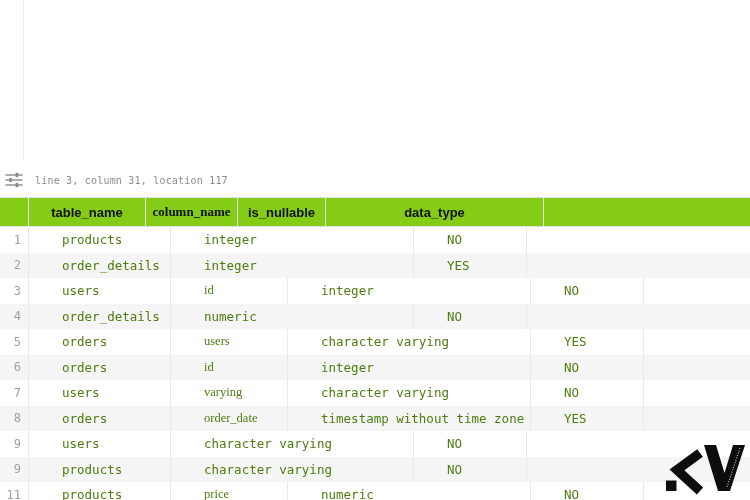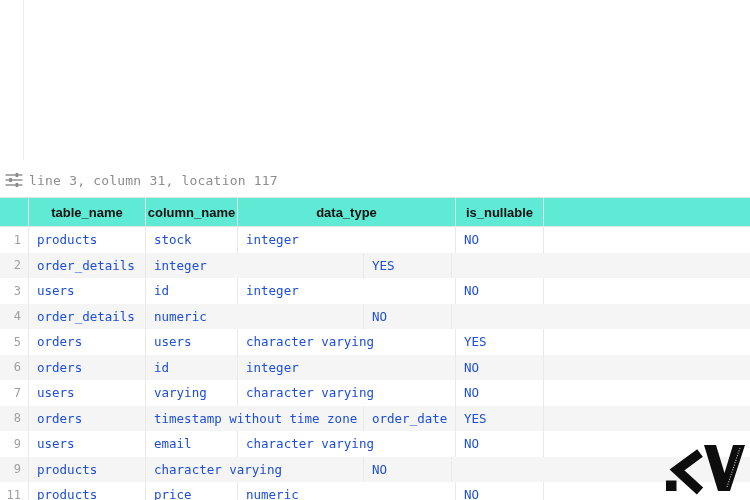--- a/index.html
+++ b/index.html
@@ -5,38 +5,38 @@
   html,body{margin:0;padding:0;background:#fff;}
   #canvas{
     position:relative;width:750px;height:500px;background:#ffffff;
     overflow:hidden;font-family:"DejaVu Sans Mono",monospace;
   }
   .topline{position:absolute;left:23px;top:0;width:1px;height:160px;background:#ededed;}
 
   
   .statusbar{position:absolute;left:4px;top:167px;height:26px;display:flex;align-items:center;}
   .sicon{width:20px;height:20px;display:flex;align-items:center;justify-content:center;cursor:pointer;}
-  .stext{margin-left:5px;font-size:13px;letter-spacing:0.2px;color:#8c8c8c;white-space:pre;}
+  .stext{margin-left:11px;font-size:10px;letter-spacing:0.2px;color:#8c8c8c;white-space:pre;}
 
   
   .grid{position:absolute;left:0;top:197px;width:750px;}
   .hrow{
-    display:flex;height:30px;box-sizing:border-box;background:#5eead4;
+    display:flex;height:30px;box-sizing:border-box;background:#84cc16;
     border-top:1px solid #e2e2e2;border-bottom:1px solid #e2e2e2;
     font-family:"Liberation Sans",sans-serif;font-weight:bold;font-size:13px;color:#111;
   }
   .hcell{display:flex;align-items:center;justify-content:center;box-sizing:border-box;
          border-right:1px solid #e6e6e6;white-space:nowrap;cursor:default;}
   .row{display:flex;height:25.5px;box-sizing:border-box;}
   #rows .row:nth-child(even){background:#f5f5f5;}
   .cell{display:flex;align-items:center;box-sizing:border-box;border-right:1px solid #e9e9e9;
         white-space:nowrap;overflow:hidden;}
   .cnum{justify-content:flex-end;padding-right:7px;color:#a0a0a0;font-size:12px;}
-  .cdata{padding-left:8px;font-size:12.5px;color:#1d4ed8;}
-  .w0{width:29px;}.w1{width:117px;}.w2{width:92px;}.w3{width:218px;}.w4{width:88px;}
+  .cdata{padding-left:8px;font-size:12.5px;color:#4d7c0f;margin-left:25px;}
+  .w0{width:29px;}.w1{width:117px;}.w2{width:92px;font-family:Liberation Serif, serif;}.w3{width:218px;}.w4{width:88px;}
   .fill{flex:1;border-right:none;}
 
   
   .logo{position:absolute;left:650px;top:438px;width:100px;height:62px;pointer-events:none;}
 </style>
 </head>
 <body>
 
 <div id="canvas">
 
@@ -56,29 +56,28 @@
       </svg>
     </span>
     <span class="stext">line 3, column 31, location 117</span>
   </div>
 
   <div class="grid">
     <div class="hrow" id="hrow">
         <div class="hcell w0"></div>
         <div class="hcell w1">table_name</div>
         <div class="hcell w2">column_name</div>
+        <div class="hcell w4">is_nullable</div>
         <div class="hcell w3">data_type</div>
-        <div class="hcell w4">is_nullable</div>
         <div class="hcell fill"></div>
       </div>
     <div id="rows">
         <div class="row">
           <div class="cell w0 cnum">1</div>
           <div class="cell w1 cdata">products</div>
-          <div class="cell w2 cdata">stock</div>
           <div class="cell w3 cdata">integer</div>
           <div class="cell w4 cdata">NO</div>
           <div class="cell fill"></div>
         </div>
         <div class="row">
           <div class="cell w0 cnum">2</div>
           <div class="cell w1 cdata">order_details</div>
           <div class="cell w3 cdata">integer</div>
           <div class="cell w4 cdata">YES</div>
           <div class="cell fill"></div>
@@ -118,29 +117,28 @@
           <div class="cell w0 cnum">7</div>
           <div class="cell w1 cdata">users</div>
           <div class="cell w2 cdata">varying</div>
           <div class="cell w3 cdata">character varying</div>
           <div class="cell w4 cdata">NO</div>
           <div class="cell fill"></div>
         </div>
         <div class="row">
           <div class="cell w0 cnum">8</div>
           <div class="cell w1 cdata">orders</div>
+          <div class="cell w2 cdata">order_date</div>
           <div class="cell w3 cdata">timestamp without time zone</div>
-          <div class="cell w2 cdata">order_date</div>
           <div class="cell w4 cdata">YES</div>
           <div class="cell fill"></div>
         </div>
         <div class="row">
           <div class="cell w0 cnum">9</div>
           <div class="cell w1 cdata">users</div>
-          <div class="cell w2 cdata">email</div>
           <div class="cell w3 cdata">character varying</div>
           <div class="cell w4 cdata">NO</div>
           <div class="cell fill"></div>
         </div>
         <div class="row">
           <div class="cell w0 cnum">9</div>
           <div class="cell w1 cdata">products</div>
           <div class="cell w3 cdata">character varying</div>
           <div class="cell w4 cdata">NO</div>
           <div class="cell fill"></div>

